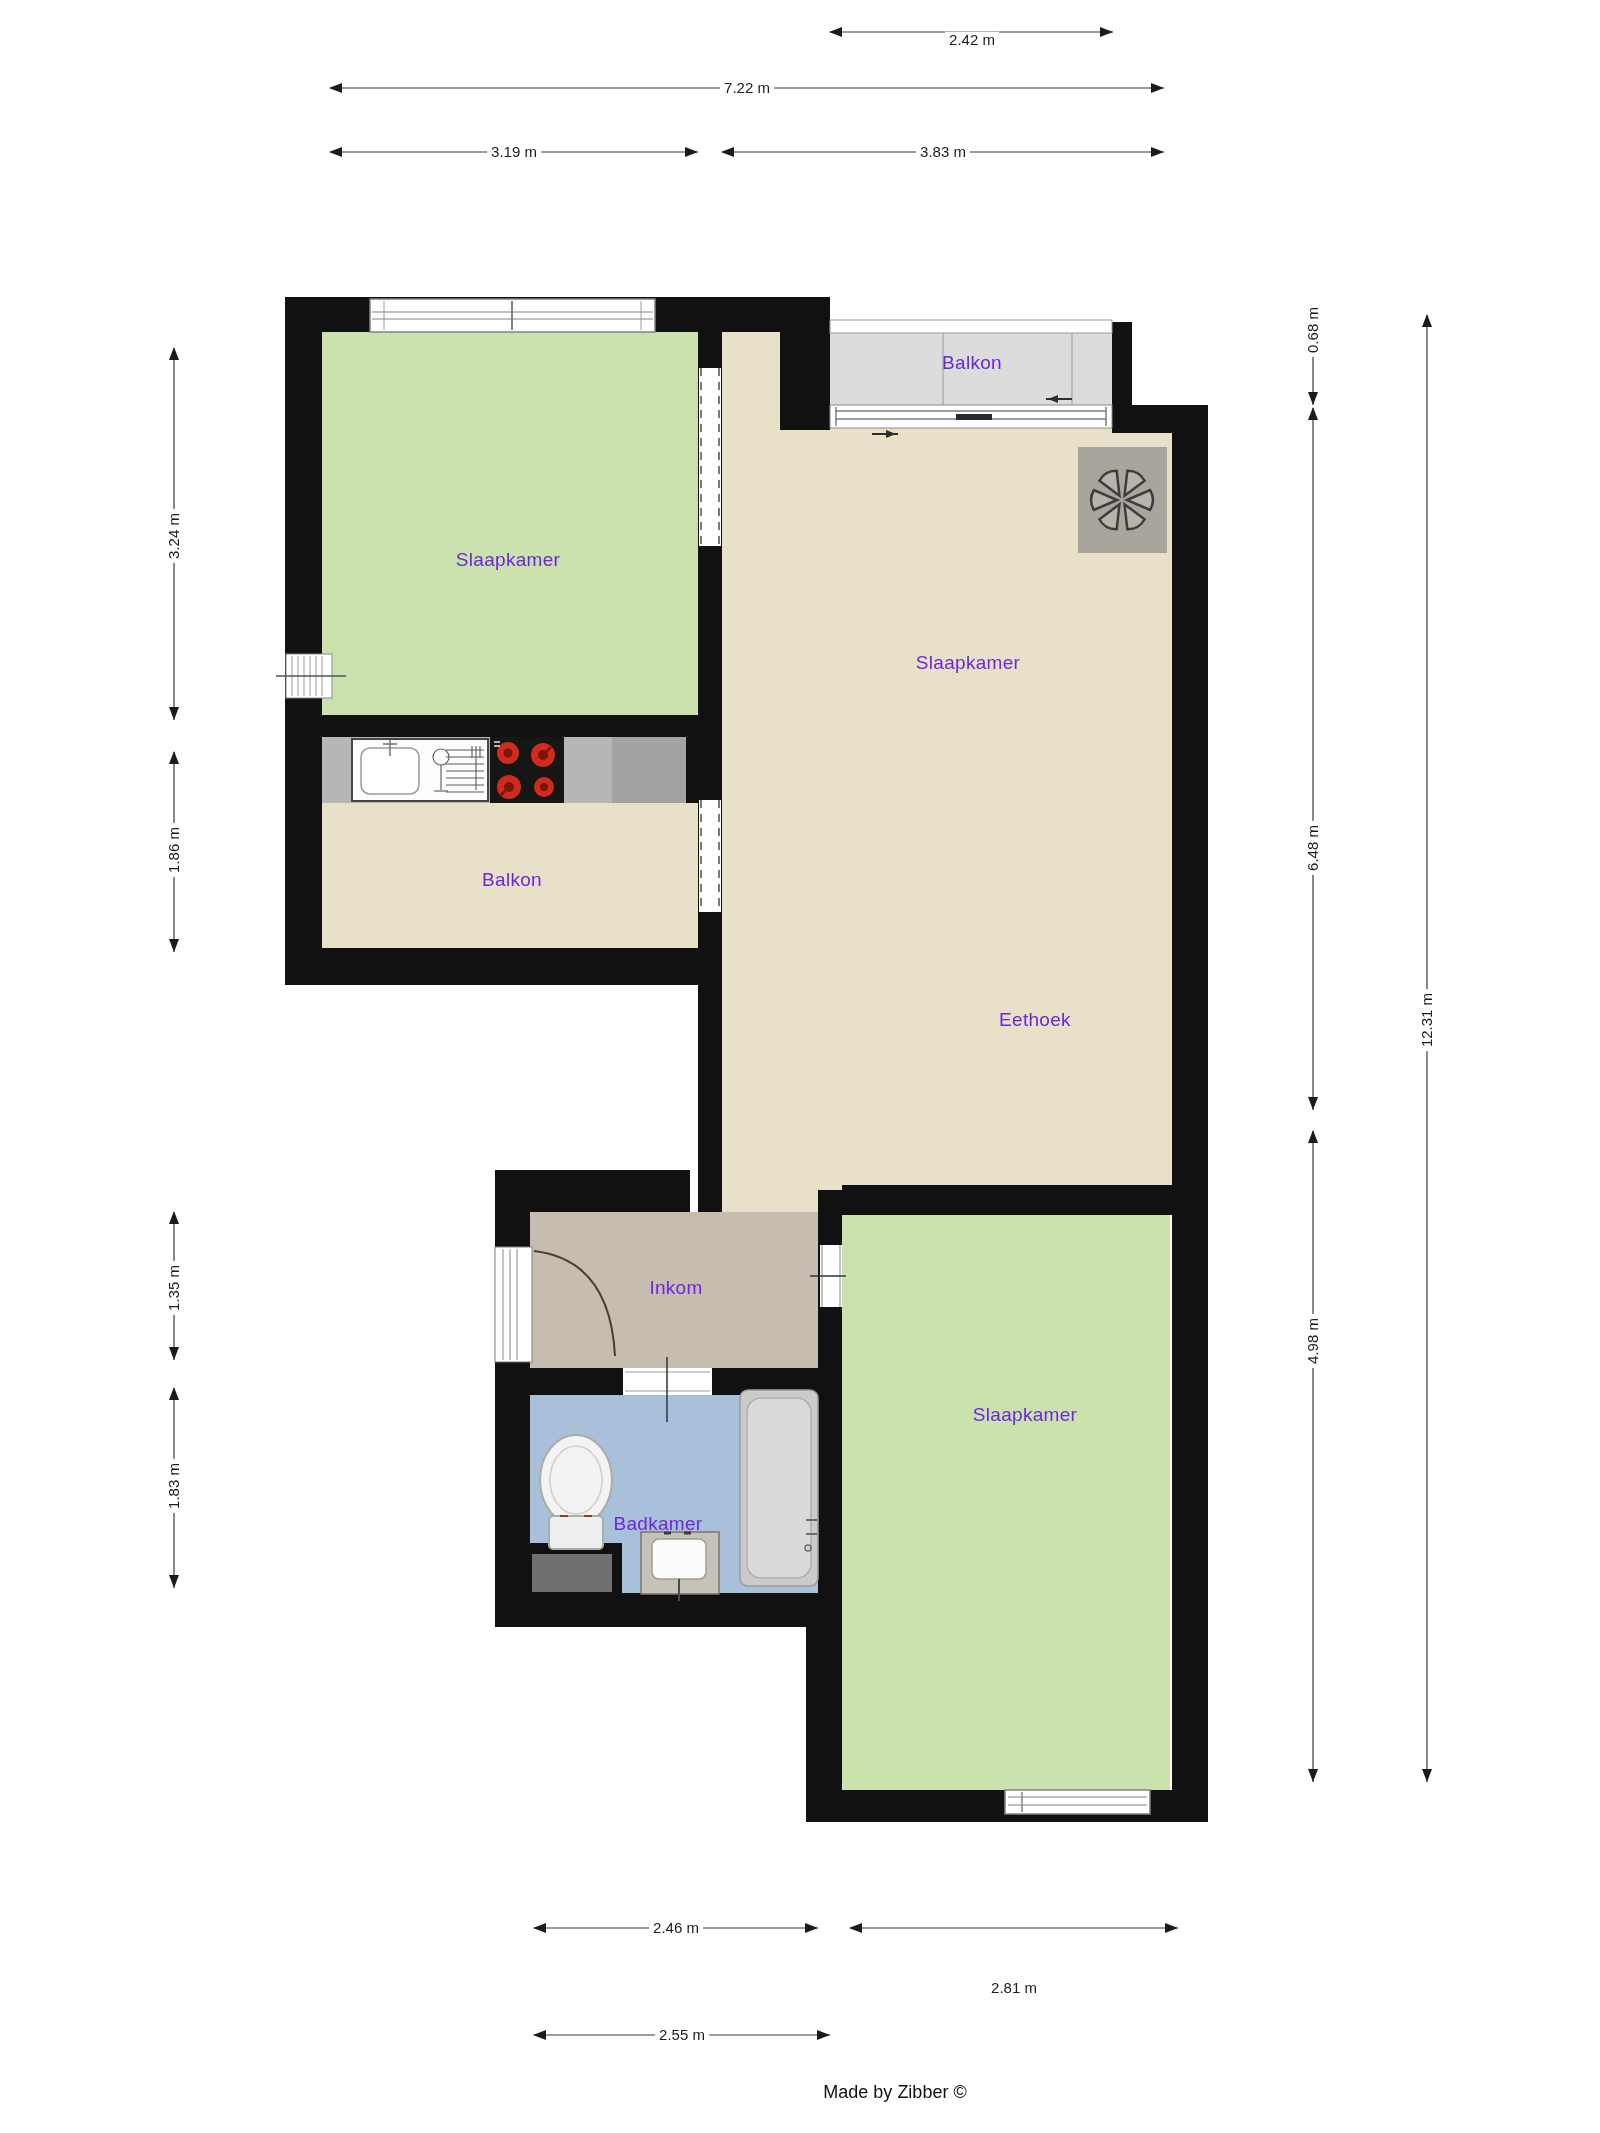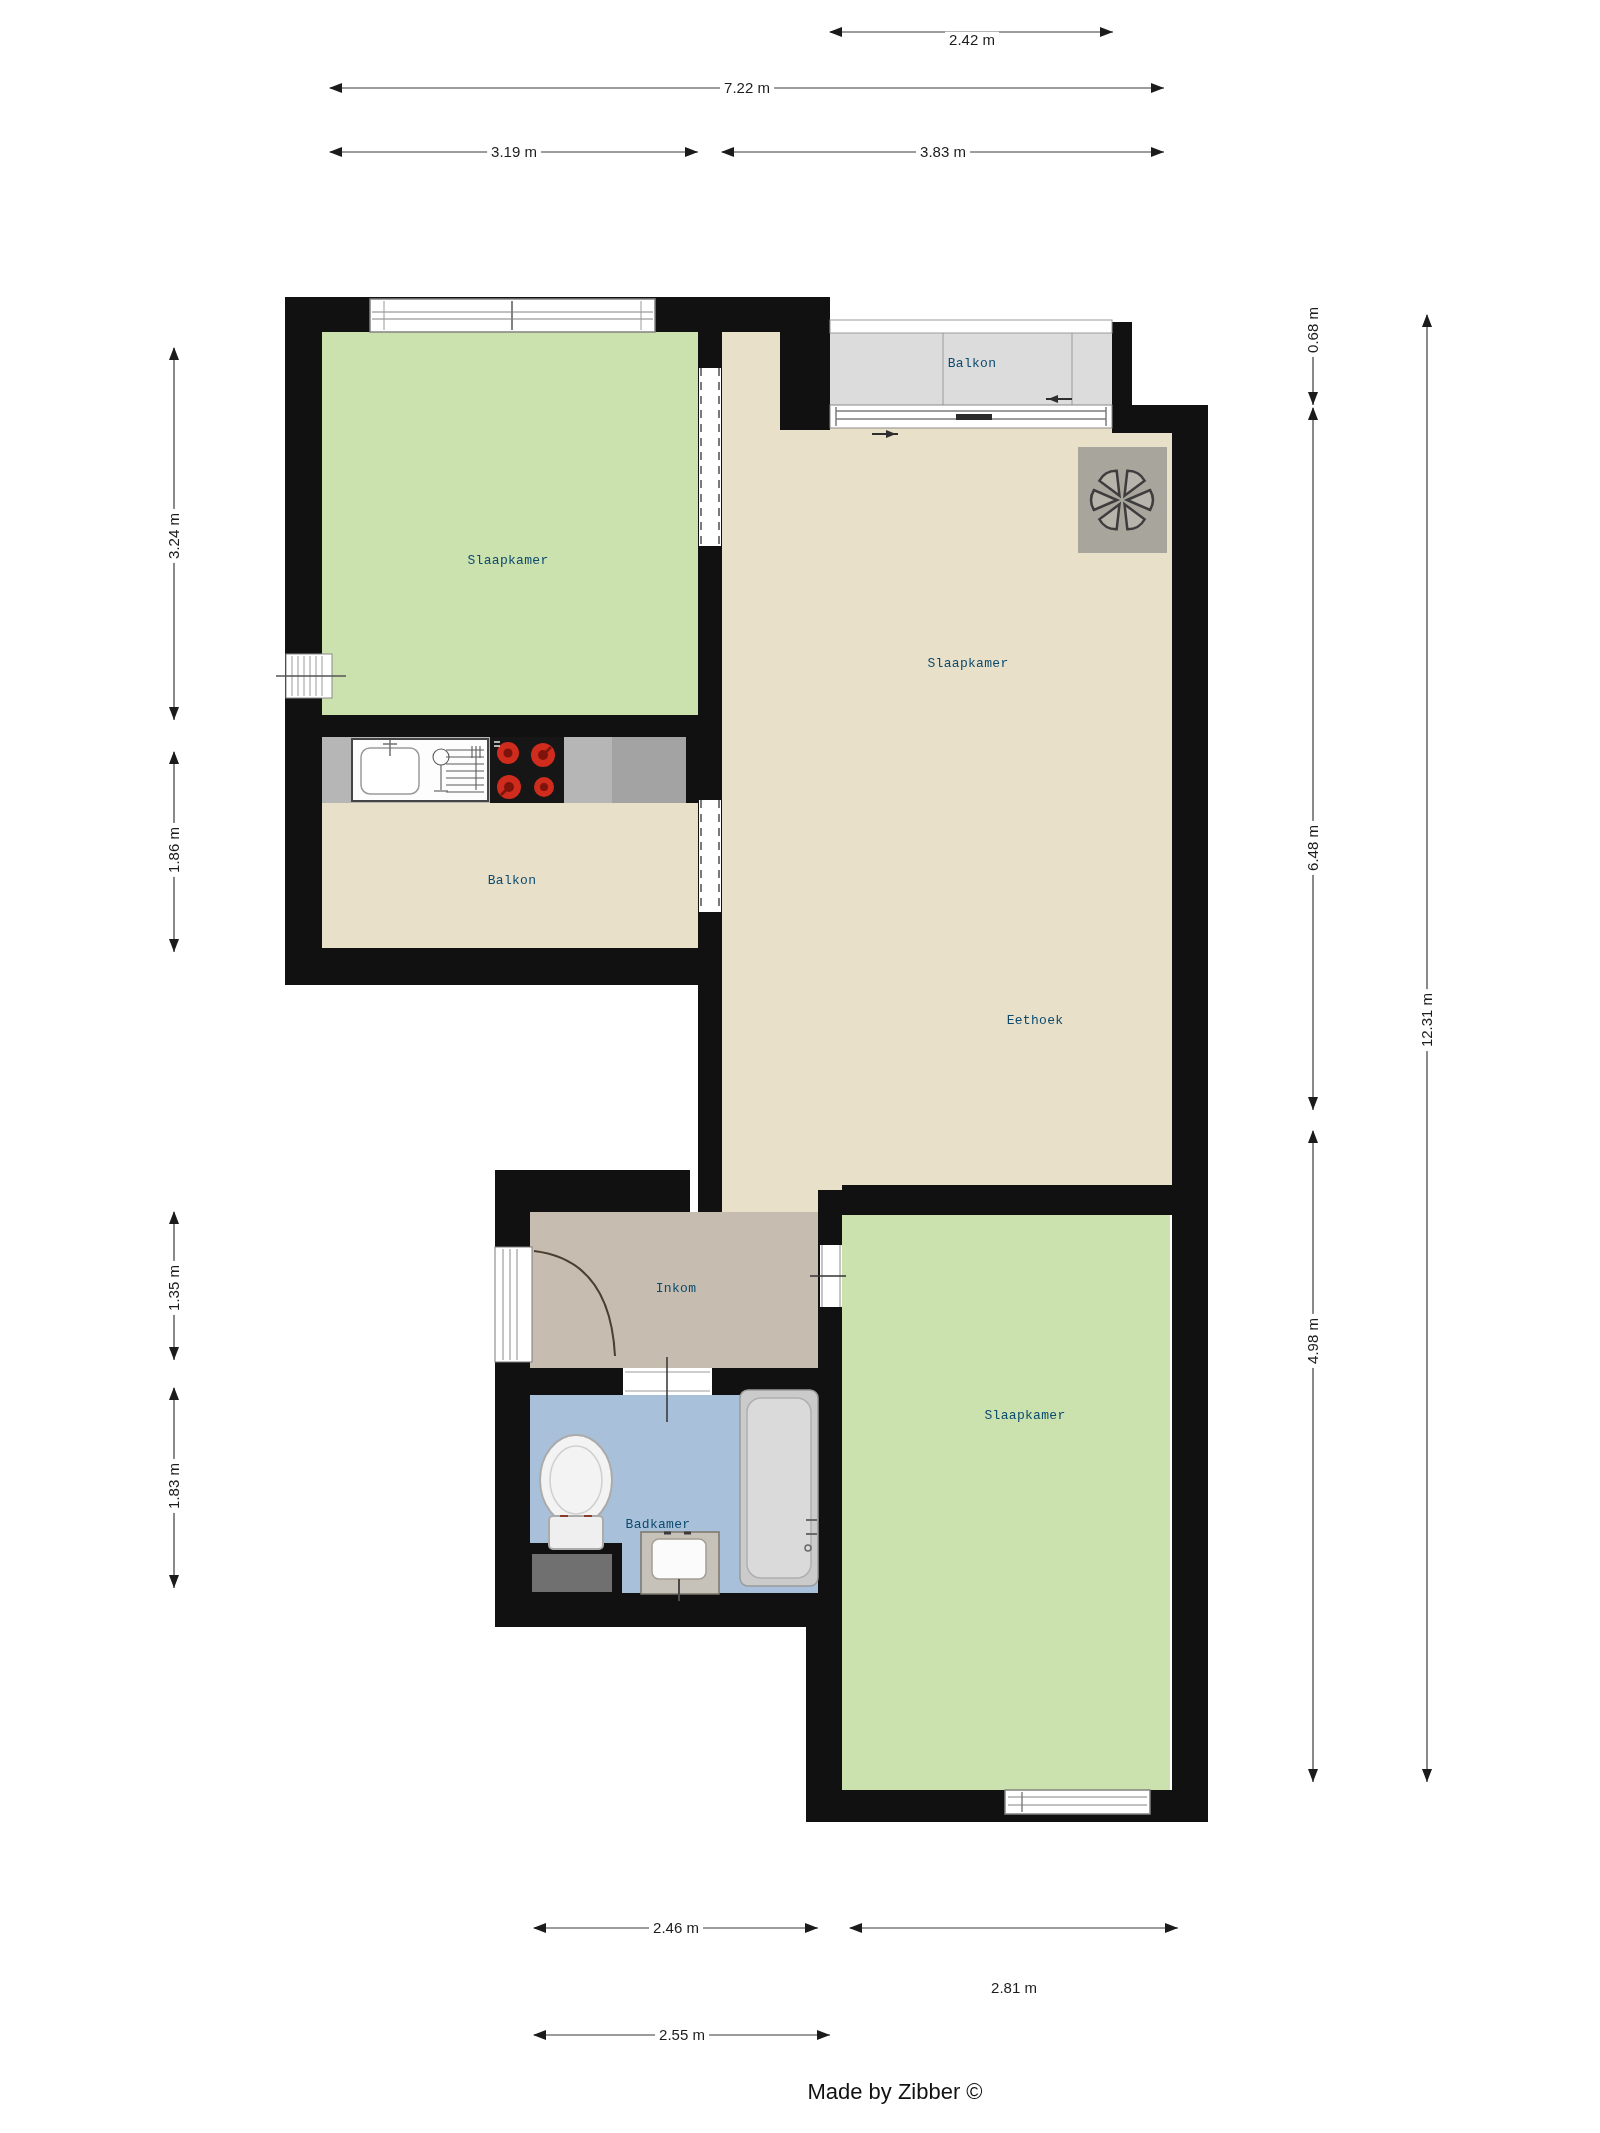--- a/index.html
+++ b/index.html
@@ -2,23 +2,23 @@
 <html><head>
 <meta charset="utf-8">
 <style>
   html,body{margin:0;padding:0;background:#ffffff;}
   .canvas{position:relative;width:1600px;height:2133px;background:#ffffff;overflow:hidden;
           font-family:"Liberation Sans", sans-serif;}
   .plan-svg{position:absolute;left:0;top:0;}
   .lbl{position:absolute;transform:translate(-50%,-50%);font-size:15px;color:#1c1c1c;
        background:#ffffff;padding:0 4px;white-space:nowrap;line-height:1.1;}
   .lbl.v{transform:translate(-50%,-50%) rotate(-90deg);}
-  .room-lbl{position:absolute;transform:translate(-50%,-50%);font-size:13px;color:#0c4a6e;
-       background:transparent;padding:0;white-space:nowrap;letter-spacing:.3px;font-family:Liberation Mono, monospace;}
-  .credit{position:absolute;transform:translate(-50%,-50%);font-size:22px;font-weight:500;
+  .room-lbl{position:absolute;transform:translate(-50%,-50%);font-size:19px;color:#6d28d9;
+       background:transparent;padding:0;white-space:nowrap;letter-spacing:.3px;}
+  .credit{position:absolute;transform:translate(-50%,-50%);font-size:18px;font-weight:500;
        color:#111;white-space:nowrap;}
 </style>
 </head>
 <body>
 
 <div class="canvas">
 
   <svg class="plan-svg" width="1600" height="2133" viewBox="0 0 1600 2133">
     <defs>
       <marker id="mS" markerWidth="14" markerHeight="10" refX="1" refY="5" orient="auto" markerUnits="userSpaceOnUse">

